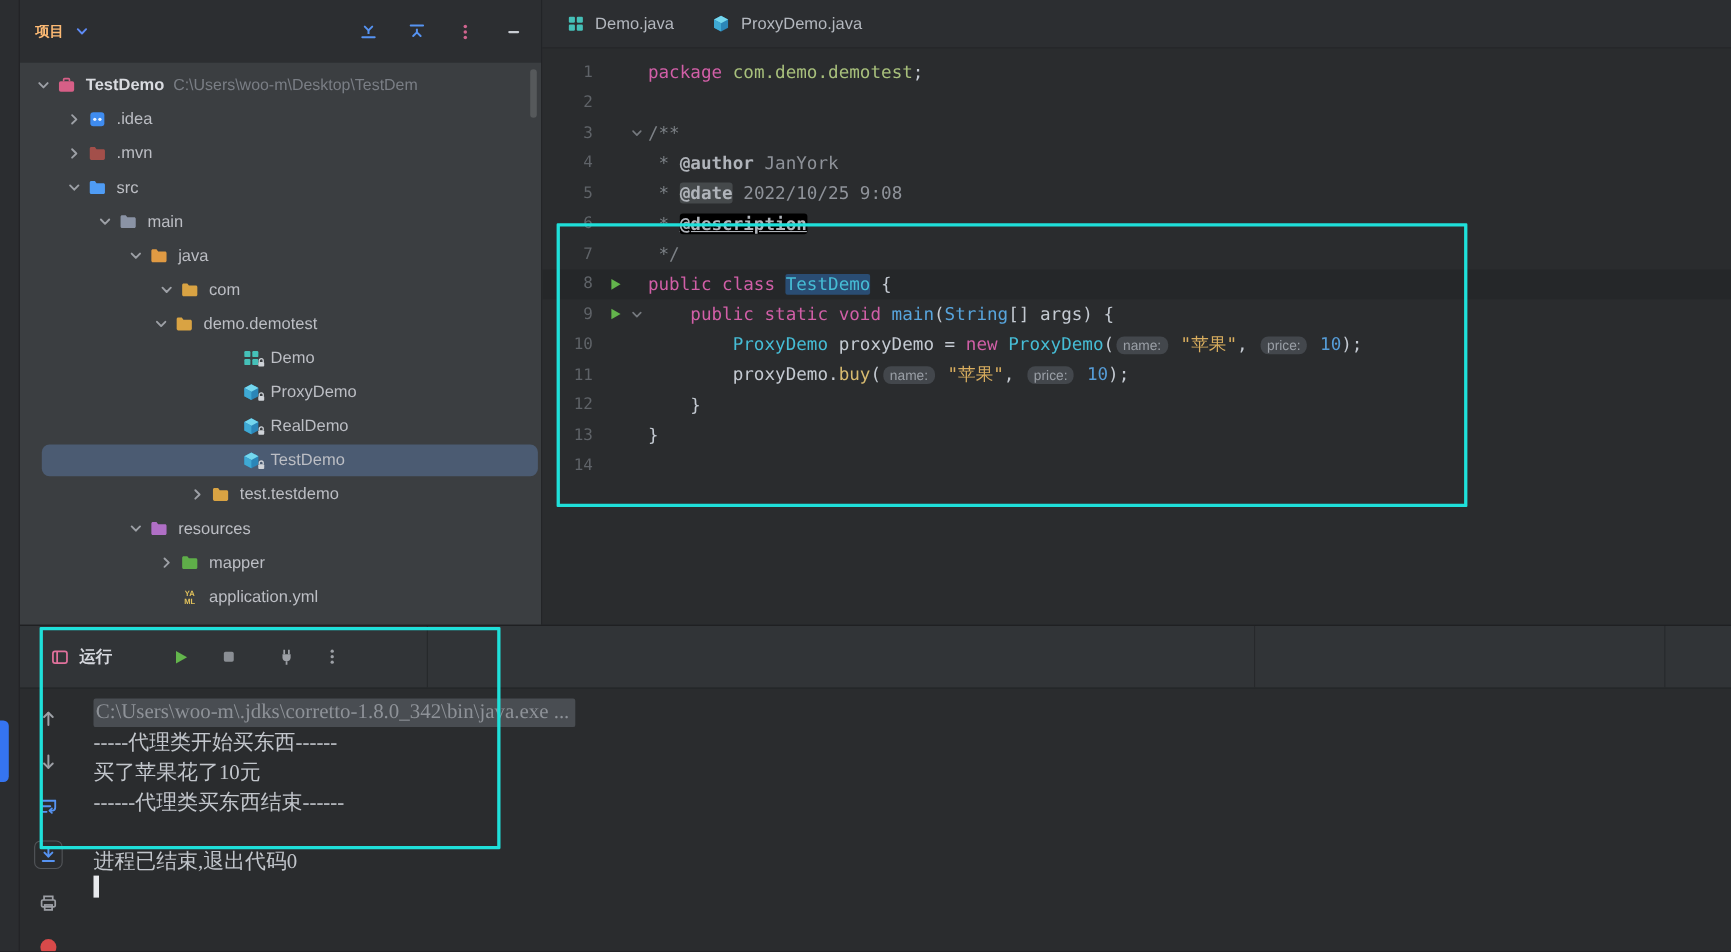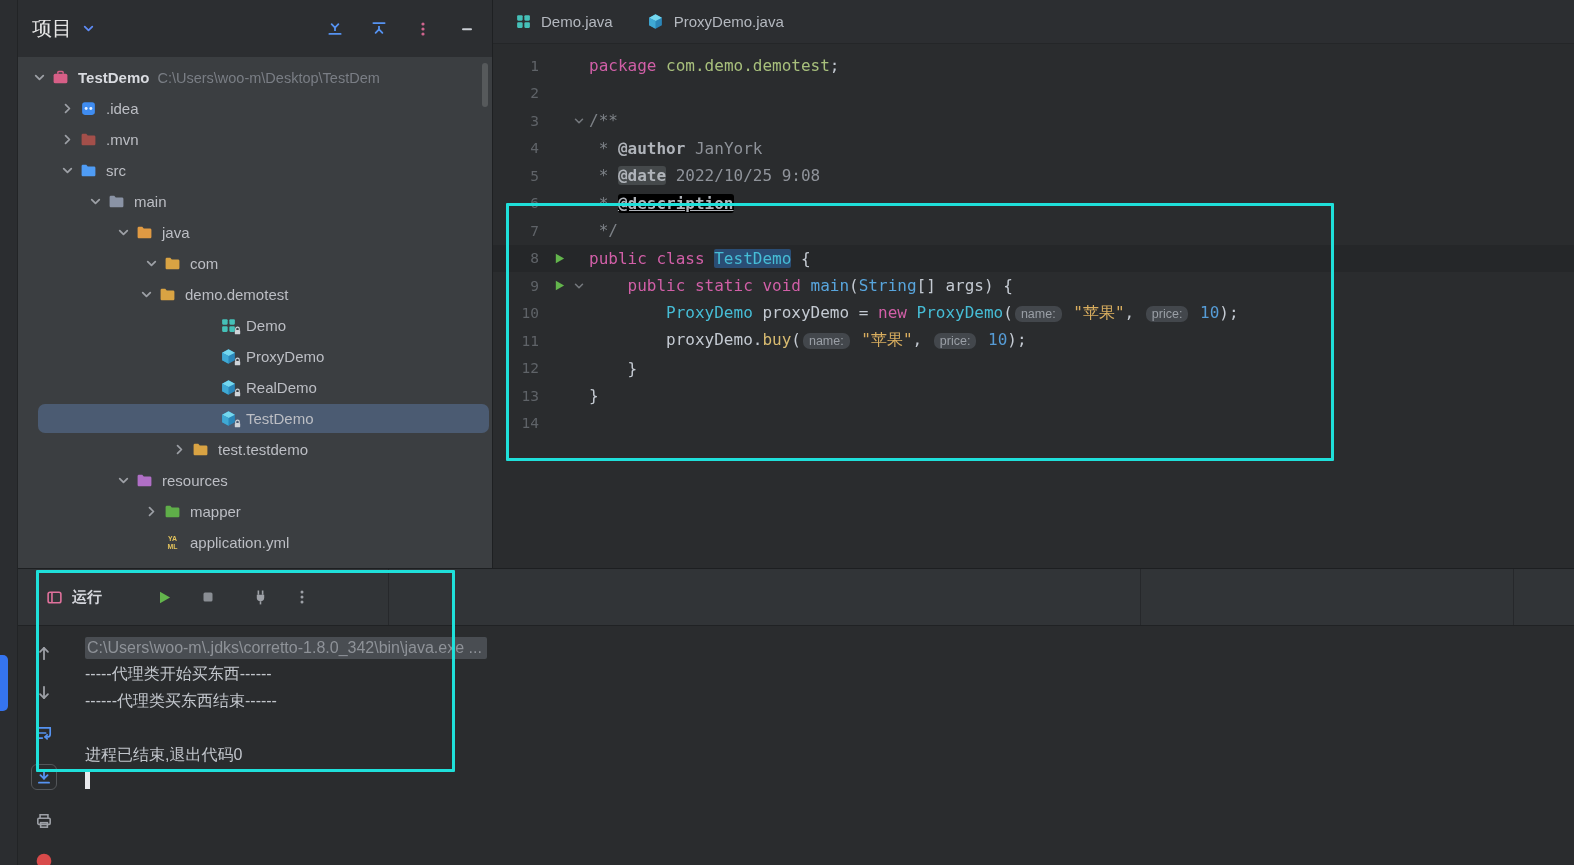--- a/index.html
+++ b/index.html
@@ -10,21 +10,21 @@
     color:#bcbec4; -webkit-font-smoothing:antialiased;
   }
   
   .stripe { position:absolute; left:0; top:0; width:18px; height:865px; background:#2b2d30; border-right:1px solid #222426; z-index:5; }
   .stripe-pill { position:absolute; left:0; top:655px; width:8px; height:56px; background:#3574f0; border-radius:0 5px 5px 0; }
   
   .content { position:absolute; left:18px; top:0; right:0; height:568px; display:flex; }
   .project-panel { width:475px; flex:none; background:#3b3e41; border-right:1px solid #1e2022; display:flex; flex-direction:column; overflow:hidden; }
   .project-header { height:57px; flex:none; background:#2c2e31; display:flex; align-items:center; justify-content:space-between; padding:0 16px 0 14px; }
   .ph-left { display:flex; align-items:center; gap:7px; }
-  .ph-title { font-size:20px; font-weight:normal; color:#e5e5e5; }
+  .ph-title { font-size:13px; font-weight:bold; color:#fdba74; }
   .ph-icons { display:flex; align-items:center; gap:26px; }
   .ic { display:inline-flex; align-items:center; justify-content:center; width:18px; height:18px; flex:none; }
   .tree { flex:1; padding-top:5px; position:relative; overflow:hidden; }
   .tree-scrollbar { position:absolute; right:4px; top:6px; width:6px; height:44px; border-radius:3px; background:rgba(255,255,255,0.14); }
   .trow { height:31px; display:flex; align-items:center; font-size:15px; color:#bcbec4; position:relative; white-space:nowrap; }
   .trow > * { position:relative; z-index:1; }
   .trow.selected::before { content:""; position:absolute; left:20px; right:3px; top:1px; bottom:1px; background:#4b5b72; border-radius:7px; z-index:0; }
   .chev-slot { width:22px; display:flex; justify-content:center; flex:none; }
   .ticon { width:21px; display:flex; justify-content:center; flex:none; position:relative; }
   .lock-badge { position:absolute; right:-3px; bottom:-4px; }
@@ -64,21 +64,21 @@
   
   .run-panel { position:absolute; left:18px; top:568px; right:0; bottom:0; background:#2a2c2e; border-top:1px solid #1d1f21; }
   .run-toolbar { height:57px; background:#313437; border-bottom:1px solid #202224; display:flex; align-items:center; padding-left:27px; position:relative; }
   .run-tab { display:flex; align-items:center; gap:9px; margin-right:48px; }
   .run-tab-label { font-size:15px; font-weight:bold; color:#d5d7dd; }
   .tbtn { width:28px; height:28px; display:inline-flex; align-items:center; justify-content:center; border-radius:5px; }
   .tsep { position:absolute; top:0; bottom:0; width:1px; background:#26282b; }
   .console-area { position:absolute; top:57px; left:0; right:0; bottom:0; display:flex; overflow:hidden; }
   .console-gutter { width:52px; flex:none; display:flex; flex-direction:column; align-items:center; padding-top:18px; gap:22px; overflow:hidden; }
   .boxed { border:1px solid #53565a; border-radius:6px; padding:3px; display:inline-flex; }
-  .console { flex:1; font-family:Liberation Sans, sans-serif; font-size:16px; padding:8px 0 0 15px; color:#c2c6cc; overflow:hidden; }
+  .console { flex:1; font-family:Liberation Serif, serif; font-size:19px; padding:8px 0 0 15px; color:#c2c6cc; overflow:hidden; }
   .cline { height:27px; display:flex; align-items:center; white-space:pre; }
   .cline.cmd .ctext { background:#494d52; color:#8e9298; border-radius:2px; padding:2px 5px 2px 2px; }
   .caret { width:5px; height:20px; background:#e8eaed; }
   
   .annotation-rect { position:absolute; border:3px solid #1fe0da; z-index:40; pointer-events:none; border-radius:1px; }
   .rect-code { left:506px; top:203px; width:828px; height:258px; }
   .rect-run  { left:36px;  top:570px; width:419px; height:202px; }
 </style>
 </head>
 <body>
@@ -596,20 +596,21 @@
         </span>
         <span class="ic" style="margin-bottom:-12px">
           <svg width="20" height="20" viewBox="0 0 16 16">
               <circle cx="8" cy="8" r="6.5" fill="#d84a4a"></circle>
             </svg>
         </span>
       </div>
       <div class="console" id="console">
           <div class="cline cmd"><span class="ctext">C:\Users\woo-m\.jdks\corretto-1.8.0_342\bin\java.exe ...</span></div>
           <div class="cline out"><span class="ctext">-----代理类开始买东西------</span></div>
+          <div class="cline out"><span class="ctext">买了苹果花了10元</span></div>
           <div class="cline out"><span class="ctext">------代理类买东西结束------</span></div>
           <div class="cline blank"><span class="ctext"></span></div>
           <div class="cline out"><span class="ctext">进程已结束,退出代码0</span></div>
           <div class="cline caret"><span class="caret"></span></div>
         </div>
     </div>
   </div>
 
   <div class="annotation-rect rect-code" style="border-color: rgb(31, 224, 218);"></div>
   <div class="annotation-rect rect-run" style="border-color: rgb(31, 224, 218);"></div>

